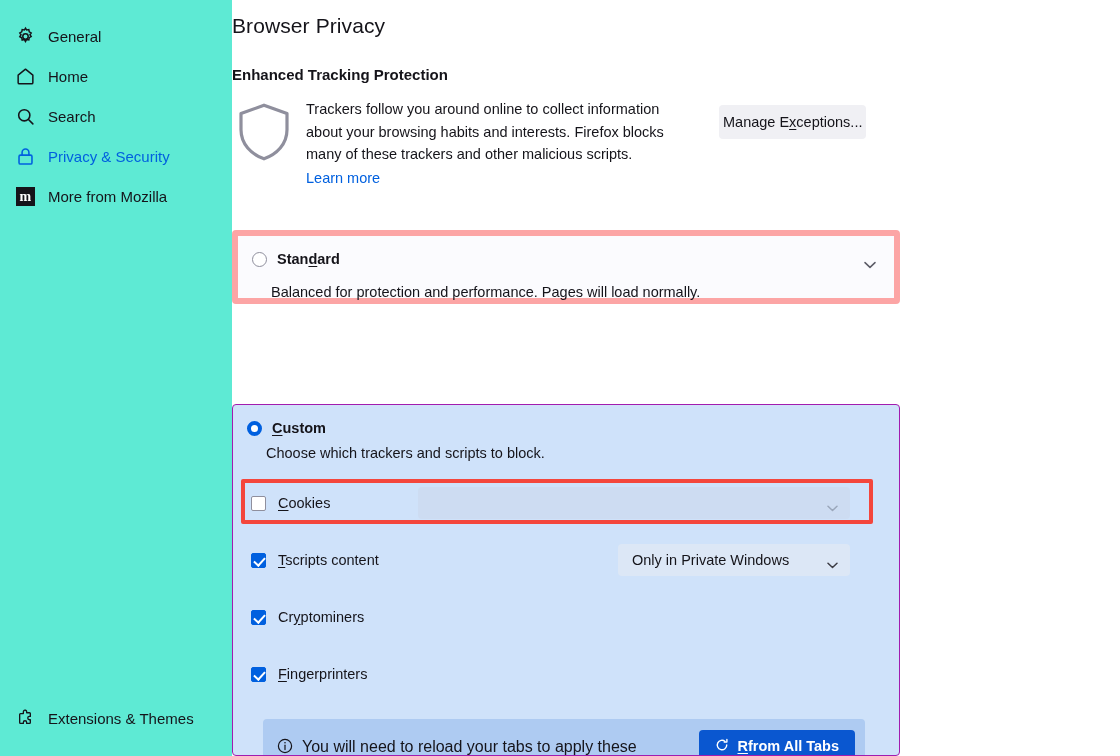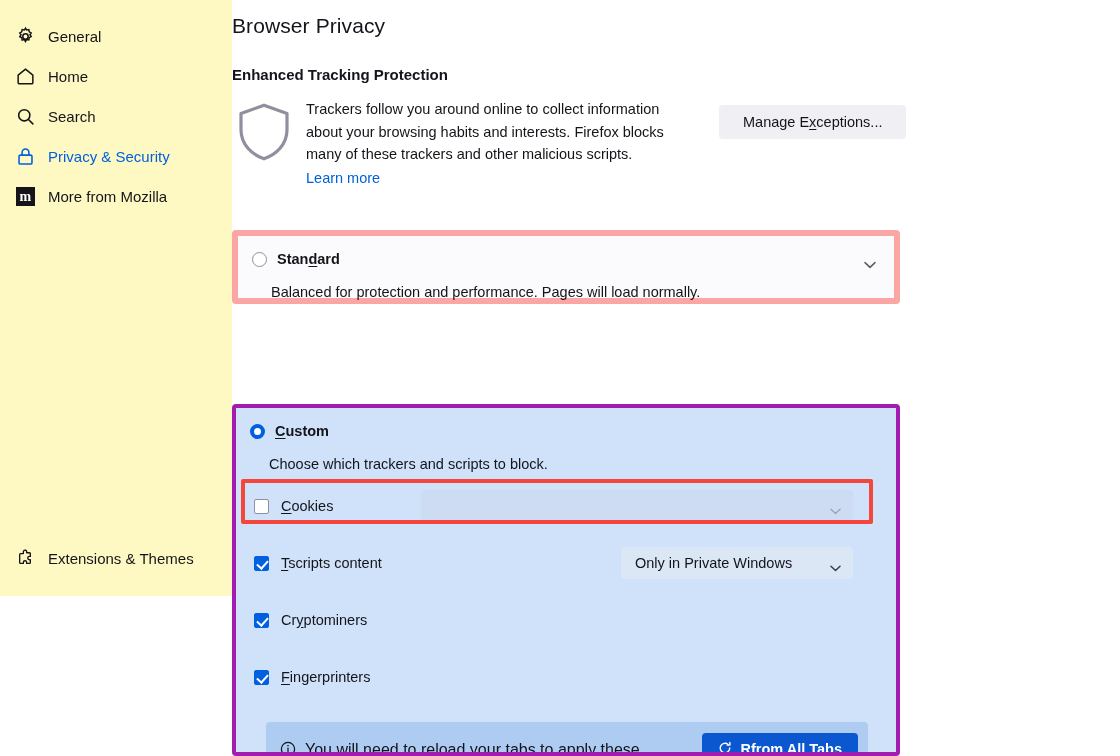--- a/index.html
+++ b/index.html
@@ -18,22 +18,22 @@
     width: 1120px;
     height: 756px;
     background: #ffffff;
   }
 
   
   #sidebar {
     position: absolute;
     left: 0; top: 0;
     width: 232px;
-    height: 596px;
-    background: #fef9c3;
+    height: 756px;
+    background: #5eead4;
     padding-top: 12px;
   }
 
   .nav-item {
     display: flex;
     align-items: center;
     height: 32px;
     margin: 8px 10px 8px 6px;
     padding: 0 8px;
     border-radius: 4px;
@@ -121,21 +121,21 @@
     color: #0060df;
     text-decoration: none;
     font-size: 14.5px;
     cursor: pointer;
   }
 
   #manage-exceptions {
     position: absolute;
     left: 487px; top: 105px;
     height: 34px;
-    padding: 0 24px;
+    padding: 0 4px;
     background: #f0f0f4;
     border: none;
     border-radius: 4px;
     font-family: "Liberation Sans", sans-serif;
     font-size: 14.5px;
     color: #15141a;
     cursor: pointer;
     white-space: nowrap;
   }
 
@@ -150,21 +150,21 @@
   }
   #card-standard { top: 230px; height: 74px; }
   #card-strict   { top: 317px; height: 74px; }
 
   #card-custom {
     position: absolute;
     left: 0; top: 404px;
     width: 668px;
     height: 352px;
     background: #cfe2fa;
-    border: 4px solid #a21caf;
+    border: 1px solid #a21caf;
     border-radius: 4px;
     overflow: hidden;
   }
 
   .opt-head {
     position: absolute;
     left: 14px; top: 15px;
     display: flex;
     align-items: center;
   }
@@ -188,21 +188,21 @@
     color: #15141a;
   }
   .opt-desc {
     position: absolute;
     left: 33px;
     font-size: 14.5px;
     color: #15141a;
   }
   #desc-standard { top: 48px; }
   #desc-strict   { top: 48px; }
-  #desc-custom   { top: 48px; }
+  #desc-custom   { top: 40px; }
 
   .chev-card {
     position: absolute;
     right: 18px; top: 19px;
     width: 12px; height: 8px;
     cursor: pointer;
   }
 
   
   .crow {

